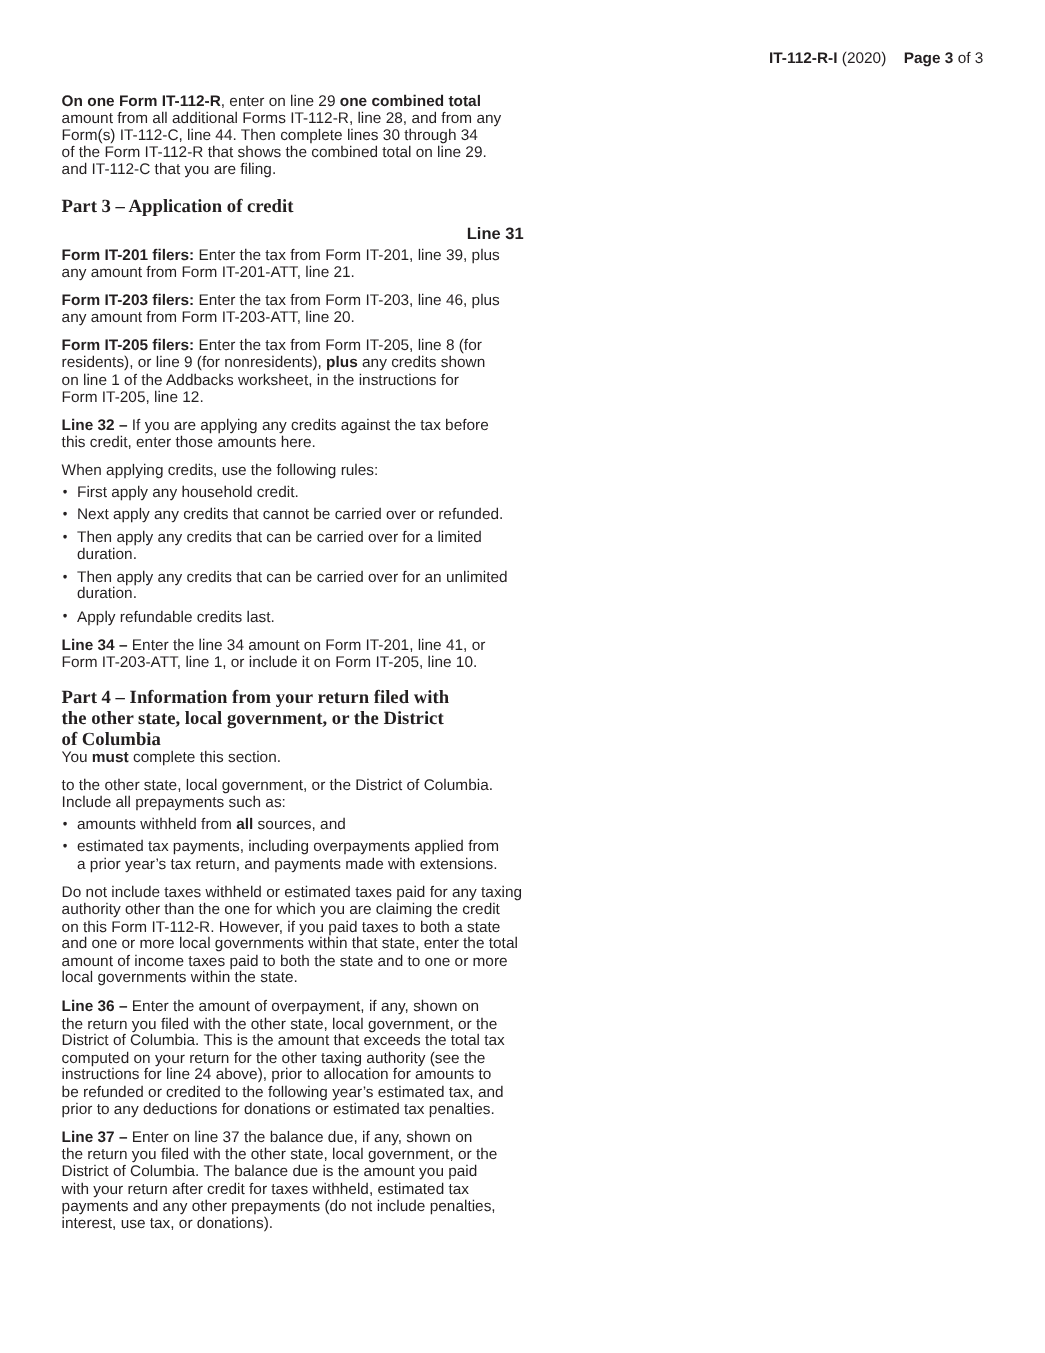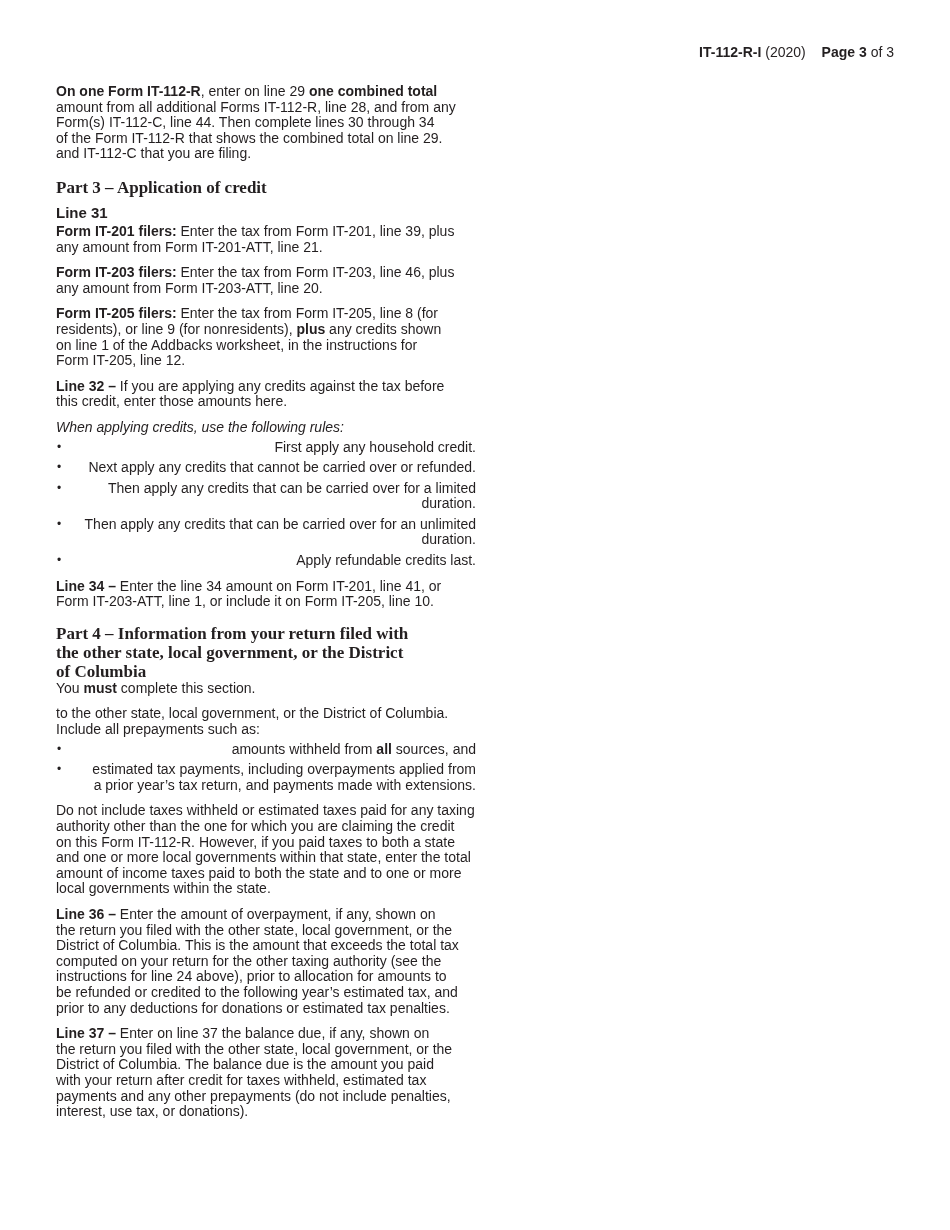--- a/index.html
+++ b/index.html
@@ -16,26 +16,26 @@
   .col {
     position: absolute; left: 56px; top: 84px; width: 420px;
     font-size: 14px; line-height: 15.6px;
   }
   .p { margin: 0 0 10px 0; }
   .l { display: block; white-space: nowrap; }
   .b { font-weight: bold; }
   .i { }
   h2 { font-size: 17px; line-height: 19px; font-weight: bold; margin: 0; font-family: Liberation Serif, serif; }
   .part3 { margin: 16px 0 8px 0; }
-  h3 { font-size: 15px; line-height: 16px; font-weight: bold; margin: 0 0 3px 0; }
+  h3 { font-size: 15px; line-height: 16px; font-weight: bold; margin: 0 0 3px 0; text-align: right; }
   .part4 { margin: 14px 0 0 0; }
-  ul { list-style: none; margin: 0 0 10px 0; padding: 0; text-align: right; }
+  ul { list-style: none; margin: 0 0 10px 0; padding: 0; }
   li { position: relative; padding-left: 14px; margin-bottom: 5px; }
   li::before { content: "\2022"; position: absolute; left: 1px; top: 0; font-size: 12px; }
-  .rules-intro { margin: 0 0 4px 0; font-style: italic; }
+  .rules-intro { margin: 0 0 4px 0; }
 </style>
 </head>
 <body>
 
 <div class="header">
   <span class="b">IT-112-R-I</span>
   <span>(2020)</span><span class="gap"></span>
   <span class="b">Page 3</span>
   <span>of 3</span>
 </div>

